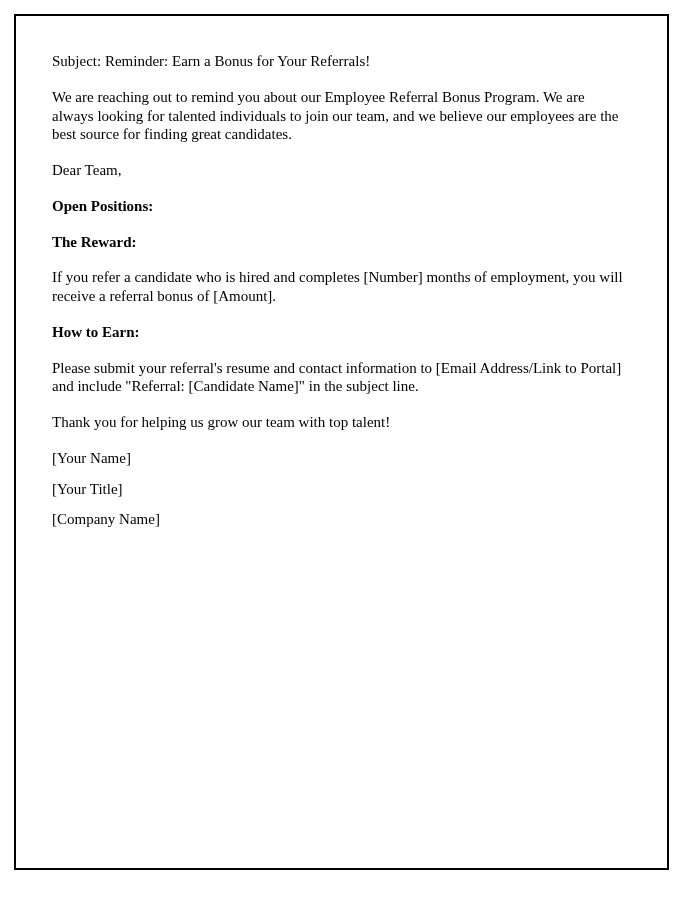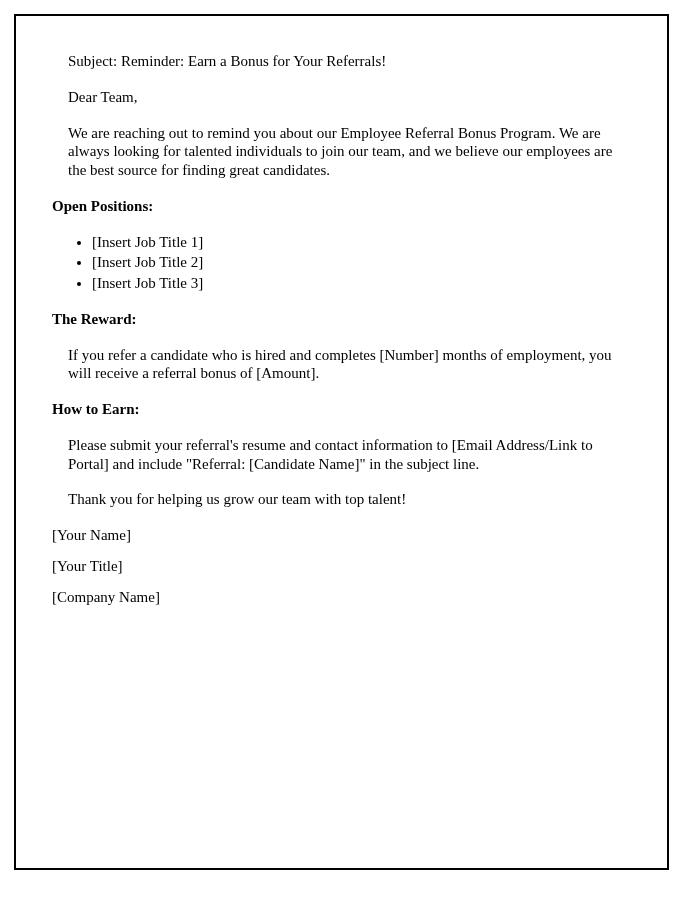--- a/index.html
+++ b/index.html
@@ -19,21 +19,21 @@
     width: 655px;
     height: 856px;
     background: #ffffff;
     border: 2px solid #000000;
     padding: 36px 38px 30px 36px;
     color: #000000;
     font-size: 15px;
     line-height: 1.25;
   }
   .para {
-    margin: 0 0 17px 16px;
+    margin: 0 0 17px 0;
   }
   .heading {
     font-weight: bold;
     margin: 0 0 17px 0;
   }
   ul.positions-list {
     margin: 0 0 17px 0;
     padding-left: 40px;
     list-style-type: disc;
   }
@@ -47,31 +47,26 @@
     margin: 12px 0 2px 0;
   }
 </style>
 </head>
 <body>
 
 <div class="letter-page">
 
   <p class="para">Subject: Reminder: Earn a Bonus for Your Referrals!</p>
 
+  <p class="para">We are reaching out to remind you about our Employee Referral Bonus Program. We are always looking for talented individuals to join our team, and we believe our employees are the best source for finding great candidates.</p>
+
   <p class="para">Dear Team,</p>
-
-  <p class="para">We are reaching out to remind you about our Employee Referral Bonus Program. We are always looking for talented individuals to join our team, and we believe our employees are the best source for finding great candidates.</p>
 
   <p class="heading">Open Positions:</p>
 
-  <ul class="positions-list">
-    <li>[Insert Job Title 1]</li>
-    <li>[Insert Job Title 2]</li>
-    <li>[Insert Job Title 3]</li>
-  </ul>
 
   <p class="heading">The Reward:</p>
 
   <p class="para">If you refer a candidate who is hired and completes [Number] months of employment, you will receive a referral bonus of [Amount].</p>
 
   <p class="heading">How to Earn:</p>
 
   <p class="para">Please submit your referral's resume and contact information to [Email Address/Link to Portal] and include "Referral: [Candidate Name]" in the subject line.</p>
 
   <p class="para">Thank you for helping us grow our team with top talent!</p>

